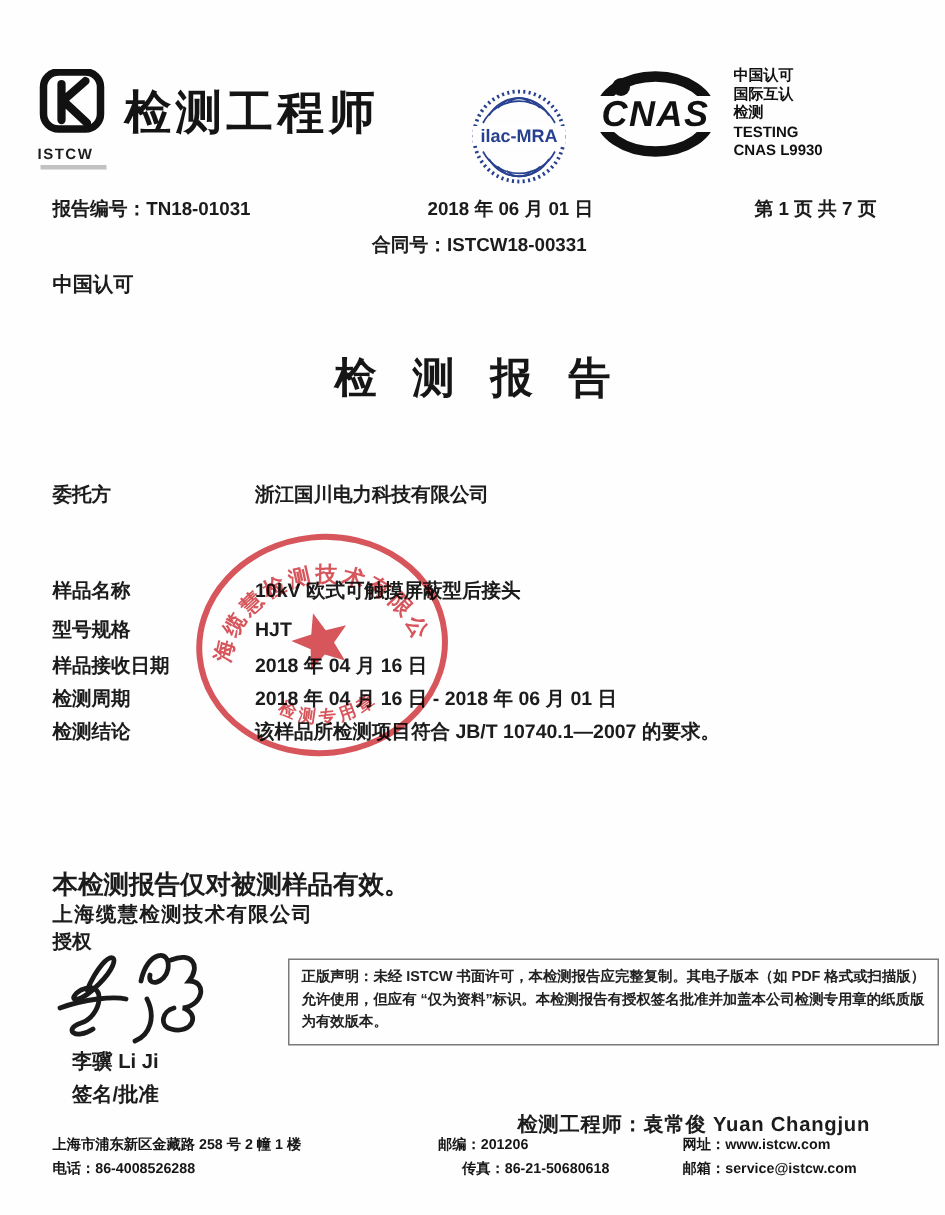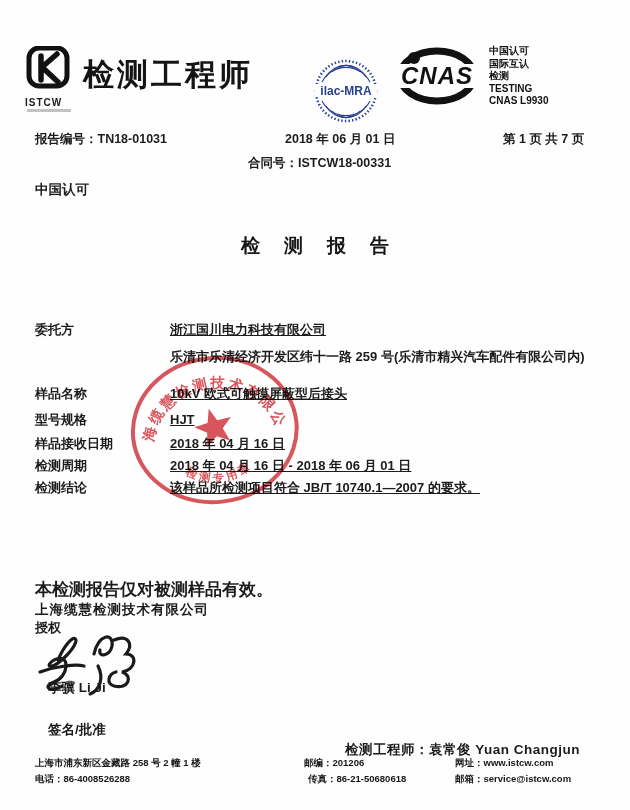--- a/index.html
+++ b/index.html
@@ -22,49 +22,49 @@
   .meta { position:absolute; font-size:12.5px; font-weight:bold; white-space:nowrap; }
   .m-report { left:35px; top:131px; }
   .m-date   { left:285px; top:131px; }
   .m-page   { left:503px; top:131px; }
   .m-sample { left:35px; top:155px; }
   .m-contract { left:248px; top:155px; }
   .m-testtype { left:35px; top:181px; font-size:13.5px; }
 
   
   .title { position:absolute; left:0; right:0; top:233px; text-align:center;
-           font-size:19px; font-weight:bold; letter-spacing:24px; text-indent:24px; color:#161616; }
+           font-size:28px; font-weight:bold; letter-spacing:24px; text-indent:24px; color:#161616; }
 
   
-  .frow { position:absolute; left:35px; font-size:13px; font-weight:bold; white-space:nowrap;text-decoration:underline; }
+  .frow { position:absolute; left:35px; font-size:13px; font-weight:bold; white-space:nowrap; }
   .frow .lab { display:inline-block; width:135px; }
   .addr2 { position:absolute; left:170px; top:348px; font-size:13px; font-weight:bold; white-space:nowrap; }
 
   
   .stamp { position:absolute; left:126px; top:352px; opacity:.82; transform:rotate(-6deg);
            mix-blend-mode:multiply; pointer-events:none; }
 
   
   .validity { position:absolute; left:35px; top:578px; font-size:17px; font-weight:bold; }
   .auth-co  { position:absolute; left:35px; top:601px; font-size:13.5px; font-weight:bold; letter-spacing:1px; }
   .auth-lab { position:absolute; left:35px; top:619px; font-size:13px; font-weight:bold; }
   .signature { position:absolute; left:28px; top:626px; }
-  .signer   { position:absolute; left:48px; top:679px; font-size:13.5px; font-weight:bold; }
+  .signer   { position:absolute; left:48px; top:699px; font-size:13.5px; font-weight:bold; }
   .sign-lab { position:absolute; left:48px; top:721px; font-size:13.5px; font-weight:bold; }
 
   .disclaimer { position:absolute; left:192px; top:639px; width:434px; min-height:58px;
                 border:1px solid #7a7a7a; padding:5px 8px; font-size:9.6px; font-weight:bold;
                 line-height:1.55; color:#222; }
 
   .engineer { position:absolute; left:345px; top:741px; font-size:13.5px; font-weight:bold; letter-spacing:.5px;text-align:right; }
 
   
   .foot { position:absolute; font-size:9.5px; font-weight:bold; white-space:nowrap; color:#161616; }
   .f-addr  { left:35px;  top:757px;text-align:center; }
-  .f-zip   { left:304px; top:757px; }
+  .f-zip   { left:292px; top:757px; }
   .f-web   { left:455px; top:757px; }
   .f-tel   { left:35px;  top:773px; }
   .f-fax   { left:308px; top:773px; }
   .f-mail  { left:455px; top:773px; }
 </style>
 </head>
 <body>
 
 <div class="page">
 
@@ -117,21 +117,20 @@
   <div class="meta m-date">2018 年 06 月 01 日</div>
   <div class="meta m-page">第 1 页 共 7 页</div>
   <div class="meta m-contract"><span>合同号：</span><span>ISTCW18-00331</span></div>
   <div class="meta m-testtype">中国认可</div>
 
   <div class="title">检测报告</div>
 
   <div class="frow" style="top:321px">
     <span class="lab">委托方</span><span>浙江国川电力科技有限公司</span>
   </div>
-  <div class="addr2">乐清市乐清经济开发区纬十一路 259 号(乐清市精兴汽车配件有限公司内)</div>
 
   <div class="frow" style="top:385px">
     <span class="lab">样品名称</span><span>10kV 欧式可触摸屏蔽型后接头</span>
   </div>
   <div class="frow" style="top:411px">
     <span class="lab">型号规格</span><span>HJT</span>
   </div>
   <div class="frow" style="top:435px">
     <span class="lab">样品接收日期</span><span>2018 年 04 月 16 日</span>
   </div>
@@ -170,20 +169,21 @@
         <path d="M12 46 C 28 40, 48 38, 56 40"></path>
         <path d="M66 28 C 70 8, 86 6, 84 20 C 82 30, 70 32, 72 24"></path>
         <path d="M86 14 C 100 8, 106 18, 98 28 C 110 28, 108 44, 94 46 C 106 50, 100 64, 86 60 C 78 58, 80 48, 88 46"></path>
         <path d="M70 40 C 76 52, 72 64, 62 68"></path>
       </g>
     </svg>
   </div>
   <div class="signer">李骥 Li Ji</div>
   <div class="sign-lab">签名/批准</div>
 
+  <div class="disclaimer">正版声明：未经 ISTCW 书面许可，本检测报告应完整复制。其电子版本（如 PDF 格式或扫描版）允许使用，但应有 “仅为资料”标识。本检测报告有授权签名批准并加盖本公司检测专用章的纸质版为有效版本。</div>
 
   <div class="engineer"><span>检测工程师：</span><span>袁常俊  Yuan Changjun</span></div>
 
   <div class="foot f-addr">上海市浦东新区金藏路 258 号 2 幢 1 楼</div>
   <div class="foot f-zip">邮编：201206</div>
   <div class="foot f-web">网址：www.istcw.com</div>
   <div class="foot f-tel">电话：86-4008526288</div>
   <div class="foot f-fax">传真：86-21-50680618</div>
   <div class="foot f-mail">邮箱：service@istcw.com</div>
 

